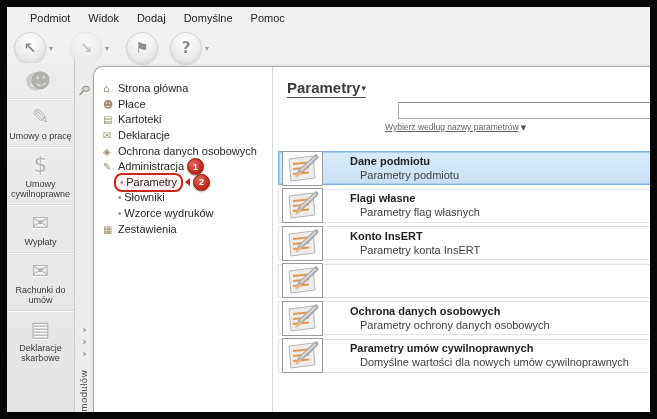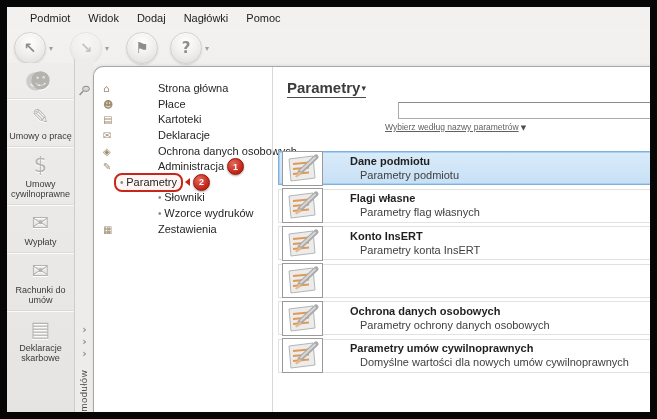--- a/index.html
+++ b/index.html
@@ -91,21 +91,21 @@
 
   
   .tree{position:absolute;left:0;top:0;width:178px;bottom:0;padding-top:14px;}
   .titem{
     display:flex;align-items:center;height:15.6px;padding-left:9px;
     font-size:11px;color:#262626;white-space:nowrap;overflow:visible;
   }
   .ticon{width:15px;font-size:10px;color:#a18d72;text-align:left;flex:none;}
   .titem.sub{padding-left:24px;}
   .titem.sub .tlabel::before{content:"• ";color:#8a8a8a;font-size:10px;}
-  .tlabel{line-height:15px;margin-left:40px;}
+  .tlabel{line-height:15px;}
   .tlabel.hl{
     border:2px solid #c5271b;border-radius:8px;padding:0 4px;margin-left:-4px;
     background:rgba(255,226,222,.35);
   }
   .badge{
     display:inline-flex;align-items:center;justify-content:center;flex:none;
     width:15px;height:15px;border-radius:50%;margin-left:3px;position:relative;top:0;
     background:radial-gradient(circle at 35% 30%,#e4685c 0%,#c5271b 65%,#a81507 100%);
     border:1px solid #931105;color:#fff;font-size:9px;font-weight:bold;
     box-shadow:0 1px 2px rgba(0,0,0,.35);
@@ -154,21 +154,21 @@
 </style>
 </head>
 <body>
 
 <div class="window">
 
   <div class="menubar">
     <span class="menu-item">Podmiot</span>
     <span class="menu-item">Widok</span>
     <span class="menu-item">Dodaj</span>
-    <span class="menu-item">Nagłówki</span>
+    <span class="menu-item">Domyślne</span>
     <span class="menu-item">Pomoc</span>
   </div>
 
   <div class="toolbar">
     <div class="tbtn">
       <span class="glyph">↖</span>
     </div>
     <span class="tcaret glyph">▾</span>
     <span class="tgap"></span>
     <div class="tbtn disabled">

